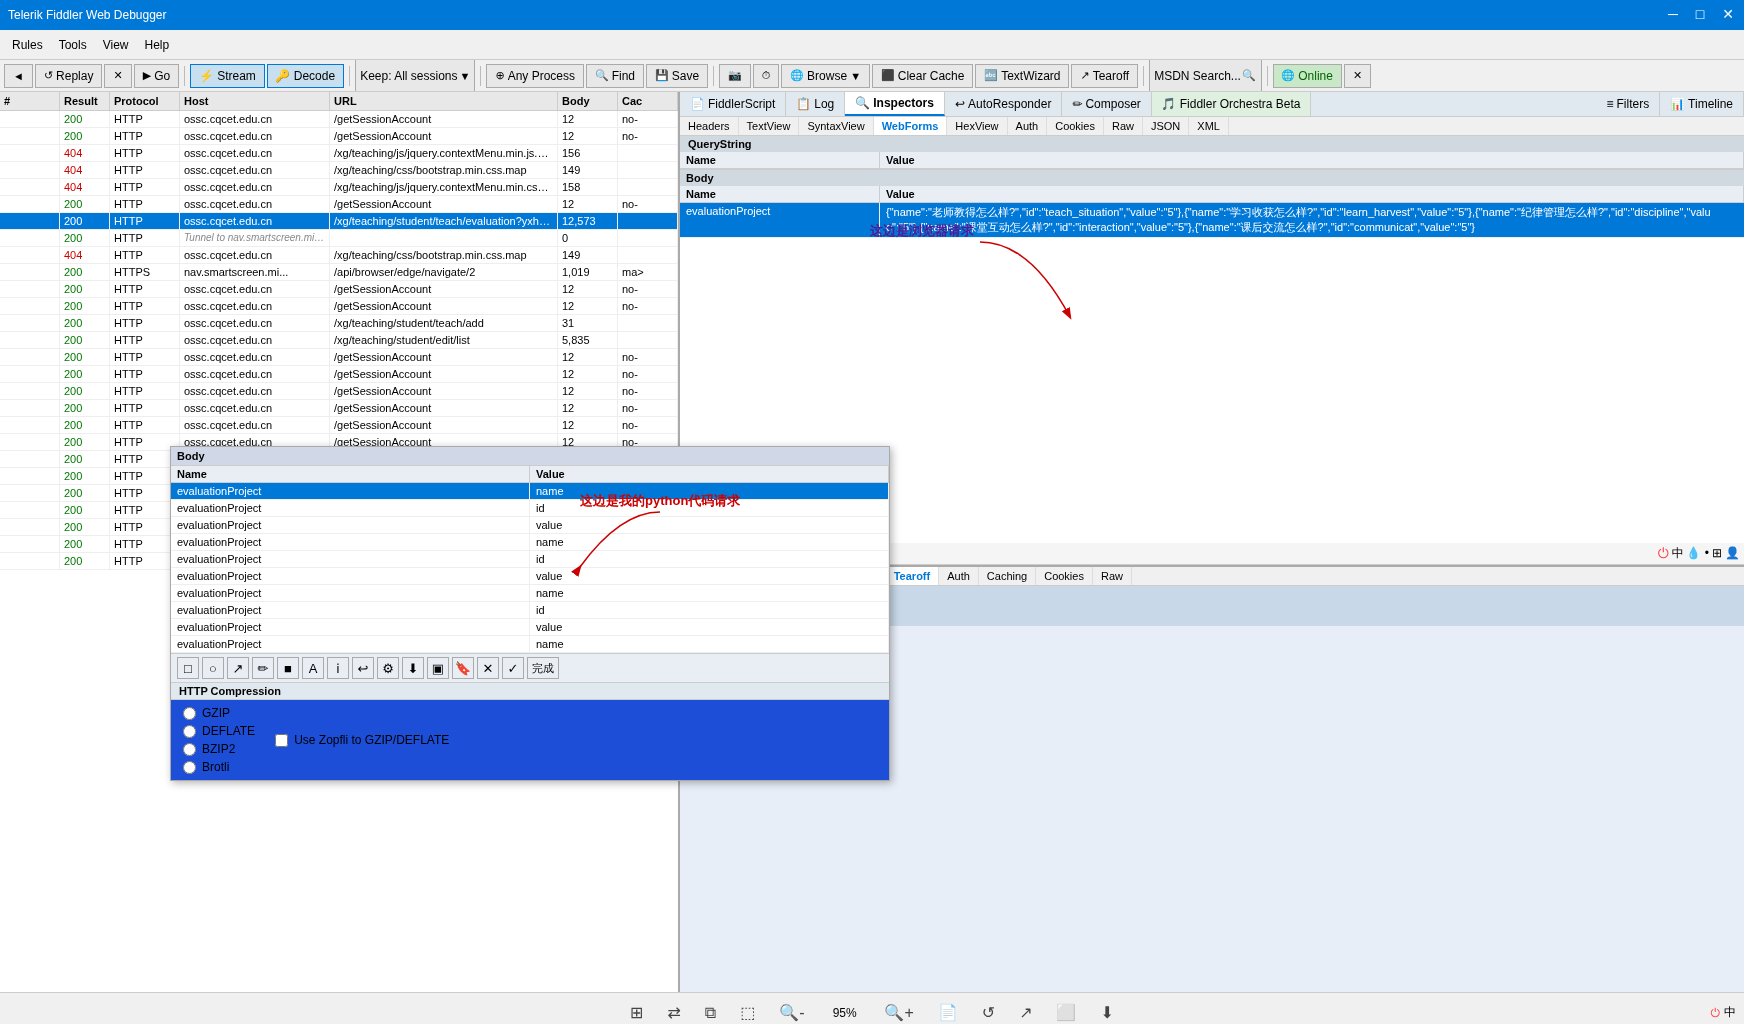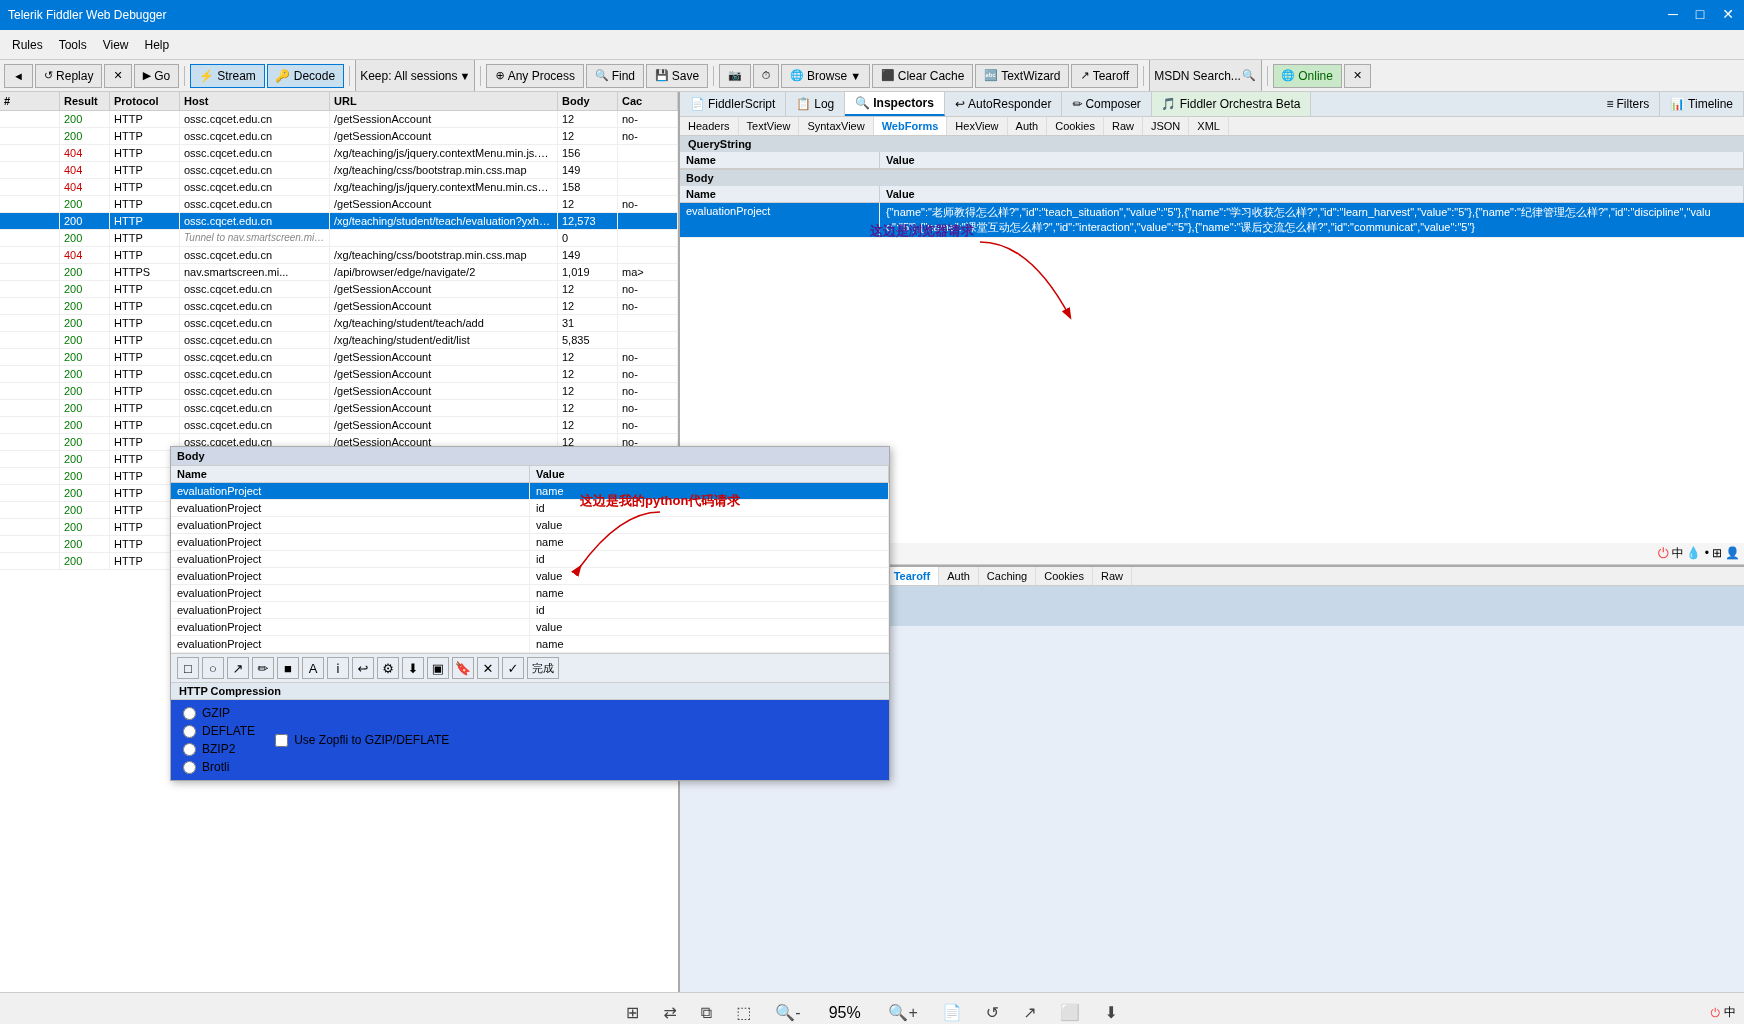--- a/index.html
+++ b/index.html
@@ -54,21 +54,21 @@
     .body-row.selected { background: #0078d7; color: white; }
     .body-cell { padding: 2px 6px; font-size: 11px; overflow: hidden; white-space: nowrap; border-right: 1px solid #eee; }
     .body-overlay-toolbar { background: #e8eef4; padding: 3px 6px; border-top: 1px solid #ccc; display: flex; gap: 4px; align-items: center; justify-content: space-between; }
     .body-tool-btn { background: none; border: 1px solid #aaa; width: 22px; height: 22px; cursor: pointer; display: flex; align-items: center; justify-content: center; font-size: 13px; }
     .radio-option { display: flex; align-items: center; gap: 6px; padding: 2px 0; font-size: 11px; }
     .zopfli-option { display: flex; align-items: center; gap: 6px; padding: 2px 0; font-size: 11px; }
     
     
     .bottom-toolbar { height: 40px; background: #f0f0f0; border-top: 1px solid #ccc; display: flex; align-items: center; justify-content: center; gap: 16px; }
     .bottom-btn { background: none; border: none; cursor: pointer; font-size: 16px; color: #444; padding: 4px; }
-    .zoom-display { font-size: 16px; padding: 2px 8px; }
+    .zoom-display { font-size: 12px; padding: 2px 8px; }
     
     
     .right-top-tabs { background: #e0e8f0; display: flex; border-bottom: 1px solid #ccc; }
     
     
     ::-webkit-scrollbar { width: 10px; height: 10px; }
     ::-webkit-scrollbar-track { background: #f0f0f0; }
     ::-webkit-scrollbar-thumb { background: #bbb; border-radius: 4px; }
     
     .right-content-area { display: flex; flex-direction: column; flex: 1; overflow: hidden; }

